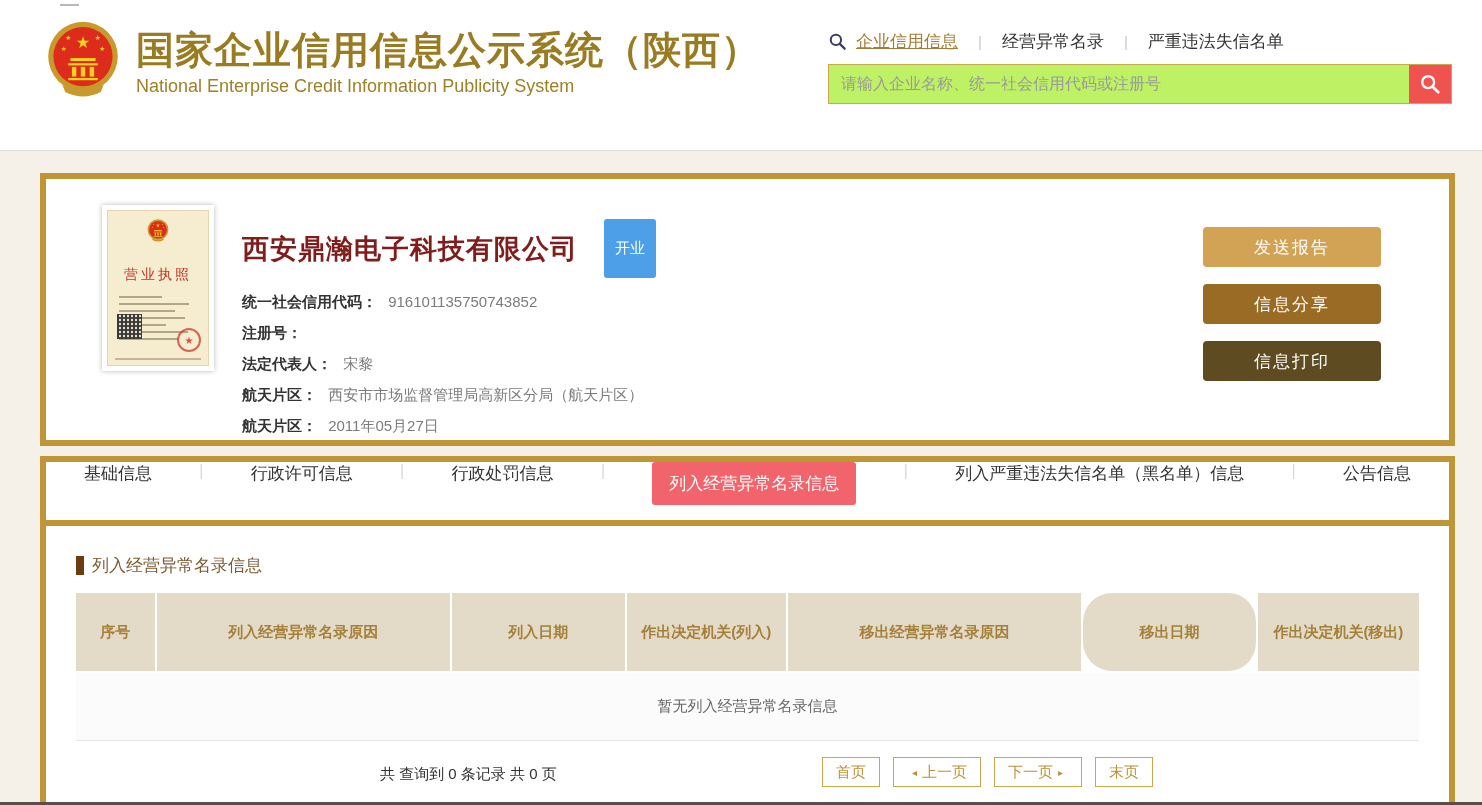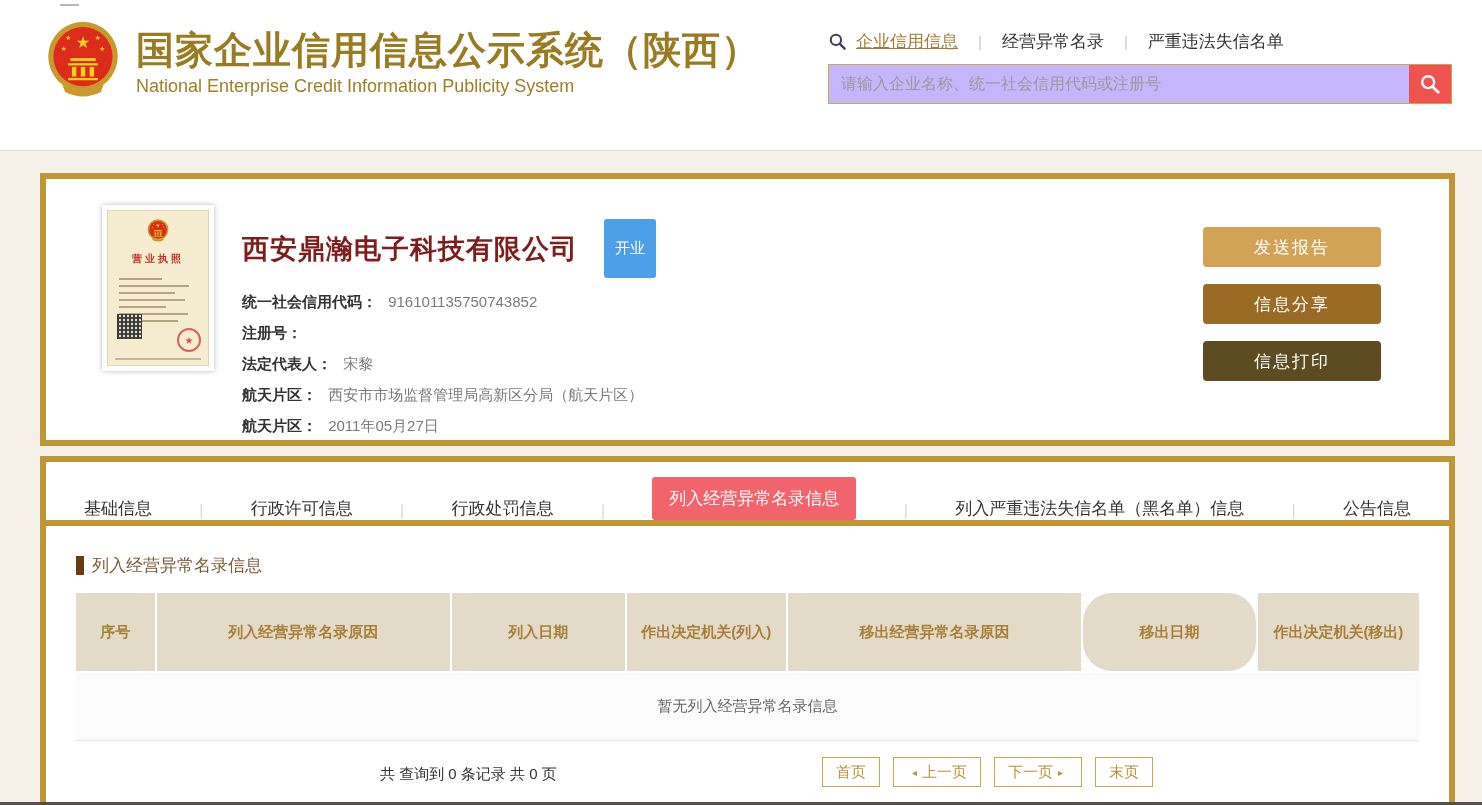--- a/index.html
+++ b/index.html
@@ -14,34 +14,34 @@
   .logo-wrap { position:absolute; left:46px; top:18px; display:flex; align-items:center; cursor:pointer; }
   .title-block { margin-left:16px; }
   .main-title { font-size:38px; font-weight:bold; color:#997c22; letter-spacing:1px; line-height:1.15; }
   .sub-title { font-size:18px; color:#9d8126; margin-top:3px; }
   .header-right { position:absolute; right:30px; top:30px; width:624px; }
   .nav-row { display:flex; align-items:center; font-size:17px; }
   .nav-row .icon-m { margin-right:9px; display:flex; }
   .nav-link { color:#333; text-decoration:none; cursor:pointer; }
   .nav-link.active { color:#a07e3a; text-decoration:underline; }
   .nav-sep { color:#c9c9c9; margin:0 20px; font-size:15px; }
-  .search-row { margin-top:11px; display:flex; height:40px; border:1px solid #c9a84c; background:#c4b5fd; }
+  .search-row { margin-top:11px; display:flex; height:40px; border:1px solid #c9a84c; background:#bef264; }
   .search-input { flex:1; border:none; outline:none; padding:0 12px; font-size:16px; color:#333; background:transparent; }
   .search-input::placeholder { color:#9a9a9a; }
   .search-btn { width:42px; border:none; background:#f0524f; display:flex; align-items:center; justify-content:center; cursor:pointer; }
   
   .card { margin-left:40px; width:1415px; border:6px solid #bf9535; background:#fff; }
   .card-company { margin-top:22px; height:273px; position:relative; }
   
   .license { position:absolute; left:56px; top:26px; width:112px; height:166px; background:#fff;
              box-shadow:0 0 5px rgba(0,0,0,.28); cursor:pointer; }
   .paper { position:absolute; left:5px; right:5px; top:5px; bottom:5px; background:#f6ecd0;
            border:1px solid #e3d5ad; display:flex; flex-direction:column; align-items:center; }
   .lic-emblem { margin-top:7px; }
-  .lic-title { color:#c03226; font-size:10px; font-weight:bold; letter-spacing:3px; margin-top:4px; }
+  .lic-title { color:#c03226; font-size:14px; font-weight:normal; letter-spacing:3px; margin-top:18px; }
   .lic-lines { width:78%; margin-top:7px; }
   .lic-lines i { display:block; height:2px; background:#b4a685; margin-top:5px; }
   .lic-lines i:nth-child(1){width:55%;} .lic-lines i:nth-child(2){width:90%;}
   .lic-lines i:nth-child(3){width:72%;} .lic-lines i:nth-child(4){width:85%;}
   .lic-lines i:nth-child(5){width:60%;} .lic-lines i:nth-child(6){width:88%;}
   .lic-lines i:nth-child(7){width:75%;}
   .qr { position:absolute; left:9px; bottom:26px; width:25px; height:25px;
         background:repeating-linear-gradient(0deg,rgba(58,58,58,.9) 0 2px,transparent 2px 4px),
                    repeating-linear-gradient(90deg,#3a3a3a 0 2px,#e8e0c8 2px 4px); }
   .seal { position:absolute; right:7px; bottom:13px; width:24px; height:24px; border-radius:50%;
@@ -57,21 +57,21 @@
   .field { margin-top:9px; font-size:15px; line-height:22px; }
   .field .lab { font-weight:bold; color:#333; }
   .field .val { color:#7b7b7b; margin-left:7px; }
   
   .actions { position:absolute; right:68px; top:48px; }
   .action-btn { display:block; width:178px; height:40px; border:none; border-radius:4px;
                 color:#fff; font-size:17px; margin-bottom:17px; cursor:pointer; letter-spacing:2px; }
   .action-btn.b0 { background:#d2a255; } .action-btn.b1 { background:#9a6b24; } .action-btn.b2 { background:#5e4b22; }
   
   .card-detail { margin-top:10px; position:relative; }
-  .tab-row { height:64px; display:flex; align-items:flex-end; justify-content:space-between;
+  .tab-row { height:64px; display:flex; align-items:flex-start; justify-content:space-between;
              padding:0 38px; border-bottom:6px solid #bf9535; background:#fff; }
   .tab { font-size:17px; color:#333; cursor:pointer; white-space:nowrap; }
   .tab.active { background:#f2646c; color:#fff; border-radius:3px; padding:10px 17px; }
   .tab-sep { color:#d8d8d8; font-size:16px; }
   .content { padding:0 30px 0 30px; }
   .section-head { margin-top:28px; display:flex; align-items:center; }
   .section-bar { width:8px; height:19px; background:#6b3b12; margin-right:8px; }
   .section-title { font-size:17px; color:#7b5a33; }
   .abn-table { margin-top:16px; }
   .thead { display:flex; }

